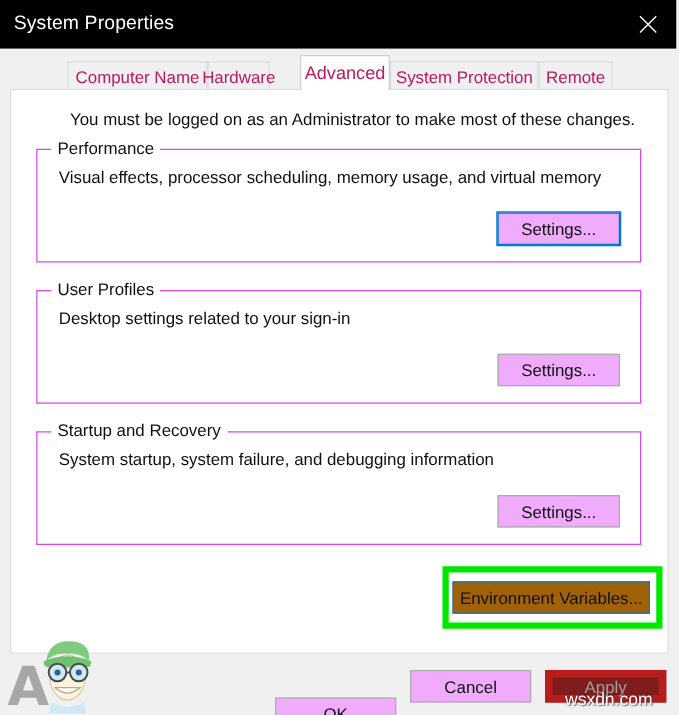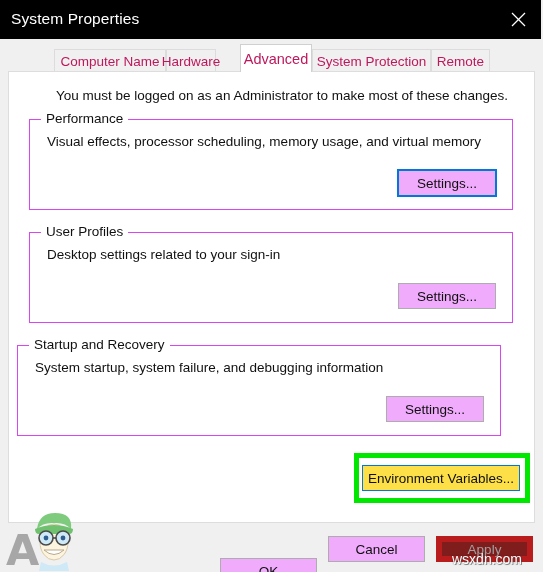--- a/index.html
+++ b/index.html
@@ -146,21 +146,21 @@
     justify-content: center;
     white-space: nowrap;
     cursor: default;
     font-family: "Liberation Sans", sans-serif;
   }
   .btn.focused {
     border: 1px solid #0078d7;
     box-shadow: 0 0 0 1px #0078d7;
   }
   .btn.hovered {
-    background: #fde047;
+    background: #a16207;
     border: 1px solid #0078d7;
   }
   .btn.disabled {
     color: #a0a0a0;
     background: #7f1d1d;
     border: 6px solid #b91c1c;
   }
 
   
   #env-highlight {
@@ -266,21 +266,21 @@
       <div class="group-desc">Visual effects, processor scheduling, memory usage, and virtual memory</div>
       <div class="btn focused" style="right:16px; bottom:13px; width:98px; height:26px;">Settings...</div>
     </div>
 
     <div class="groupbox" style="left:20px; top:160px; width:484px; height:91px;">
       <div class="group-legend">User Profiles</div>
       <div class="group-desc">Desktop settings related to your sign-in</div>
       <div class="btn" style="right:16px; bottom:13px; width:98px; height:26px;">Settings...</div>
     </div>
 
-    <div class="groupbox" style="left:8px; top:273px; width:484px; height:91px;">
+    <div class="groupbox" style="left:20px; top:273px; width:484px; height:91px;">
       <div class="group-legend">Startup and Recovery</div>
       <div class="group-desc">System startup, system failure, and debugging information</div>
       <div class="btn" style="right:16px; bottom:13px; width:98px; height:26px;">Settings...</div>
     </div>
 
   </div>
 
   <div id="env-highlight"></div>
   <div id="env-button" class="btn hovered">Environment Variables...</div>
 

